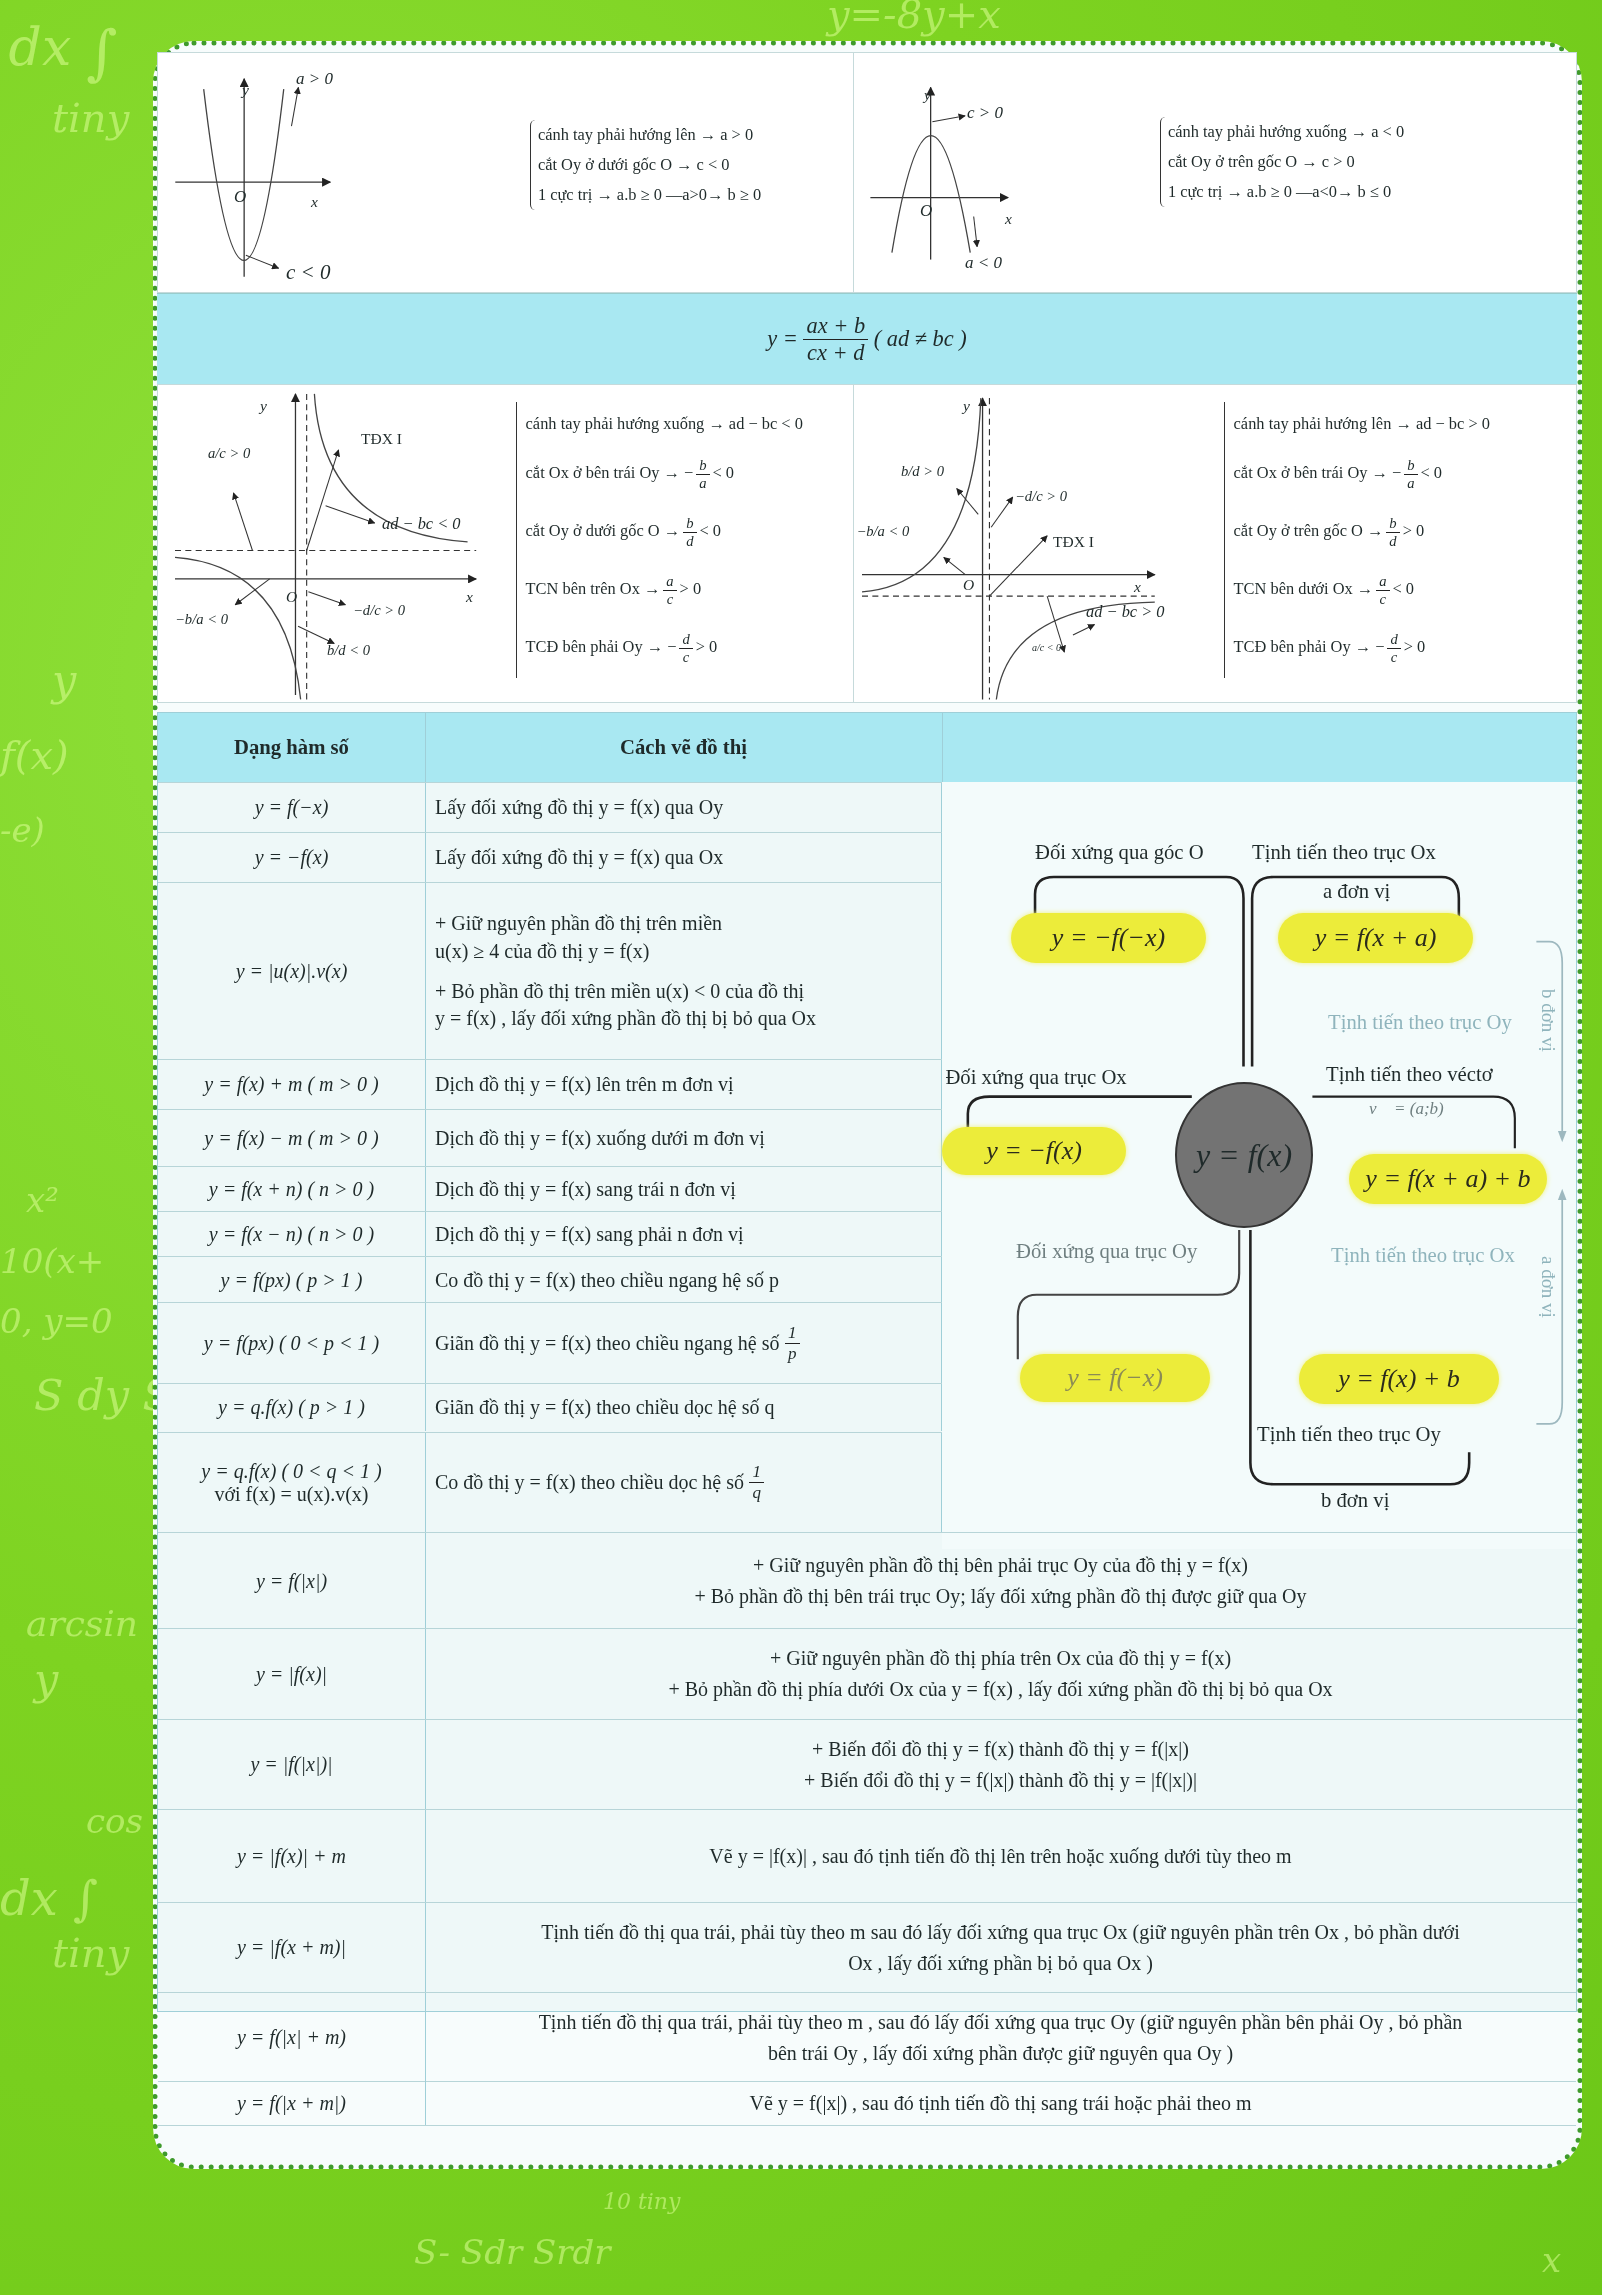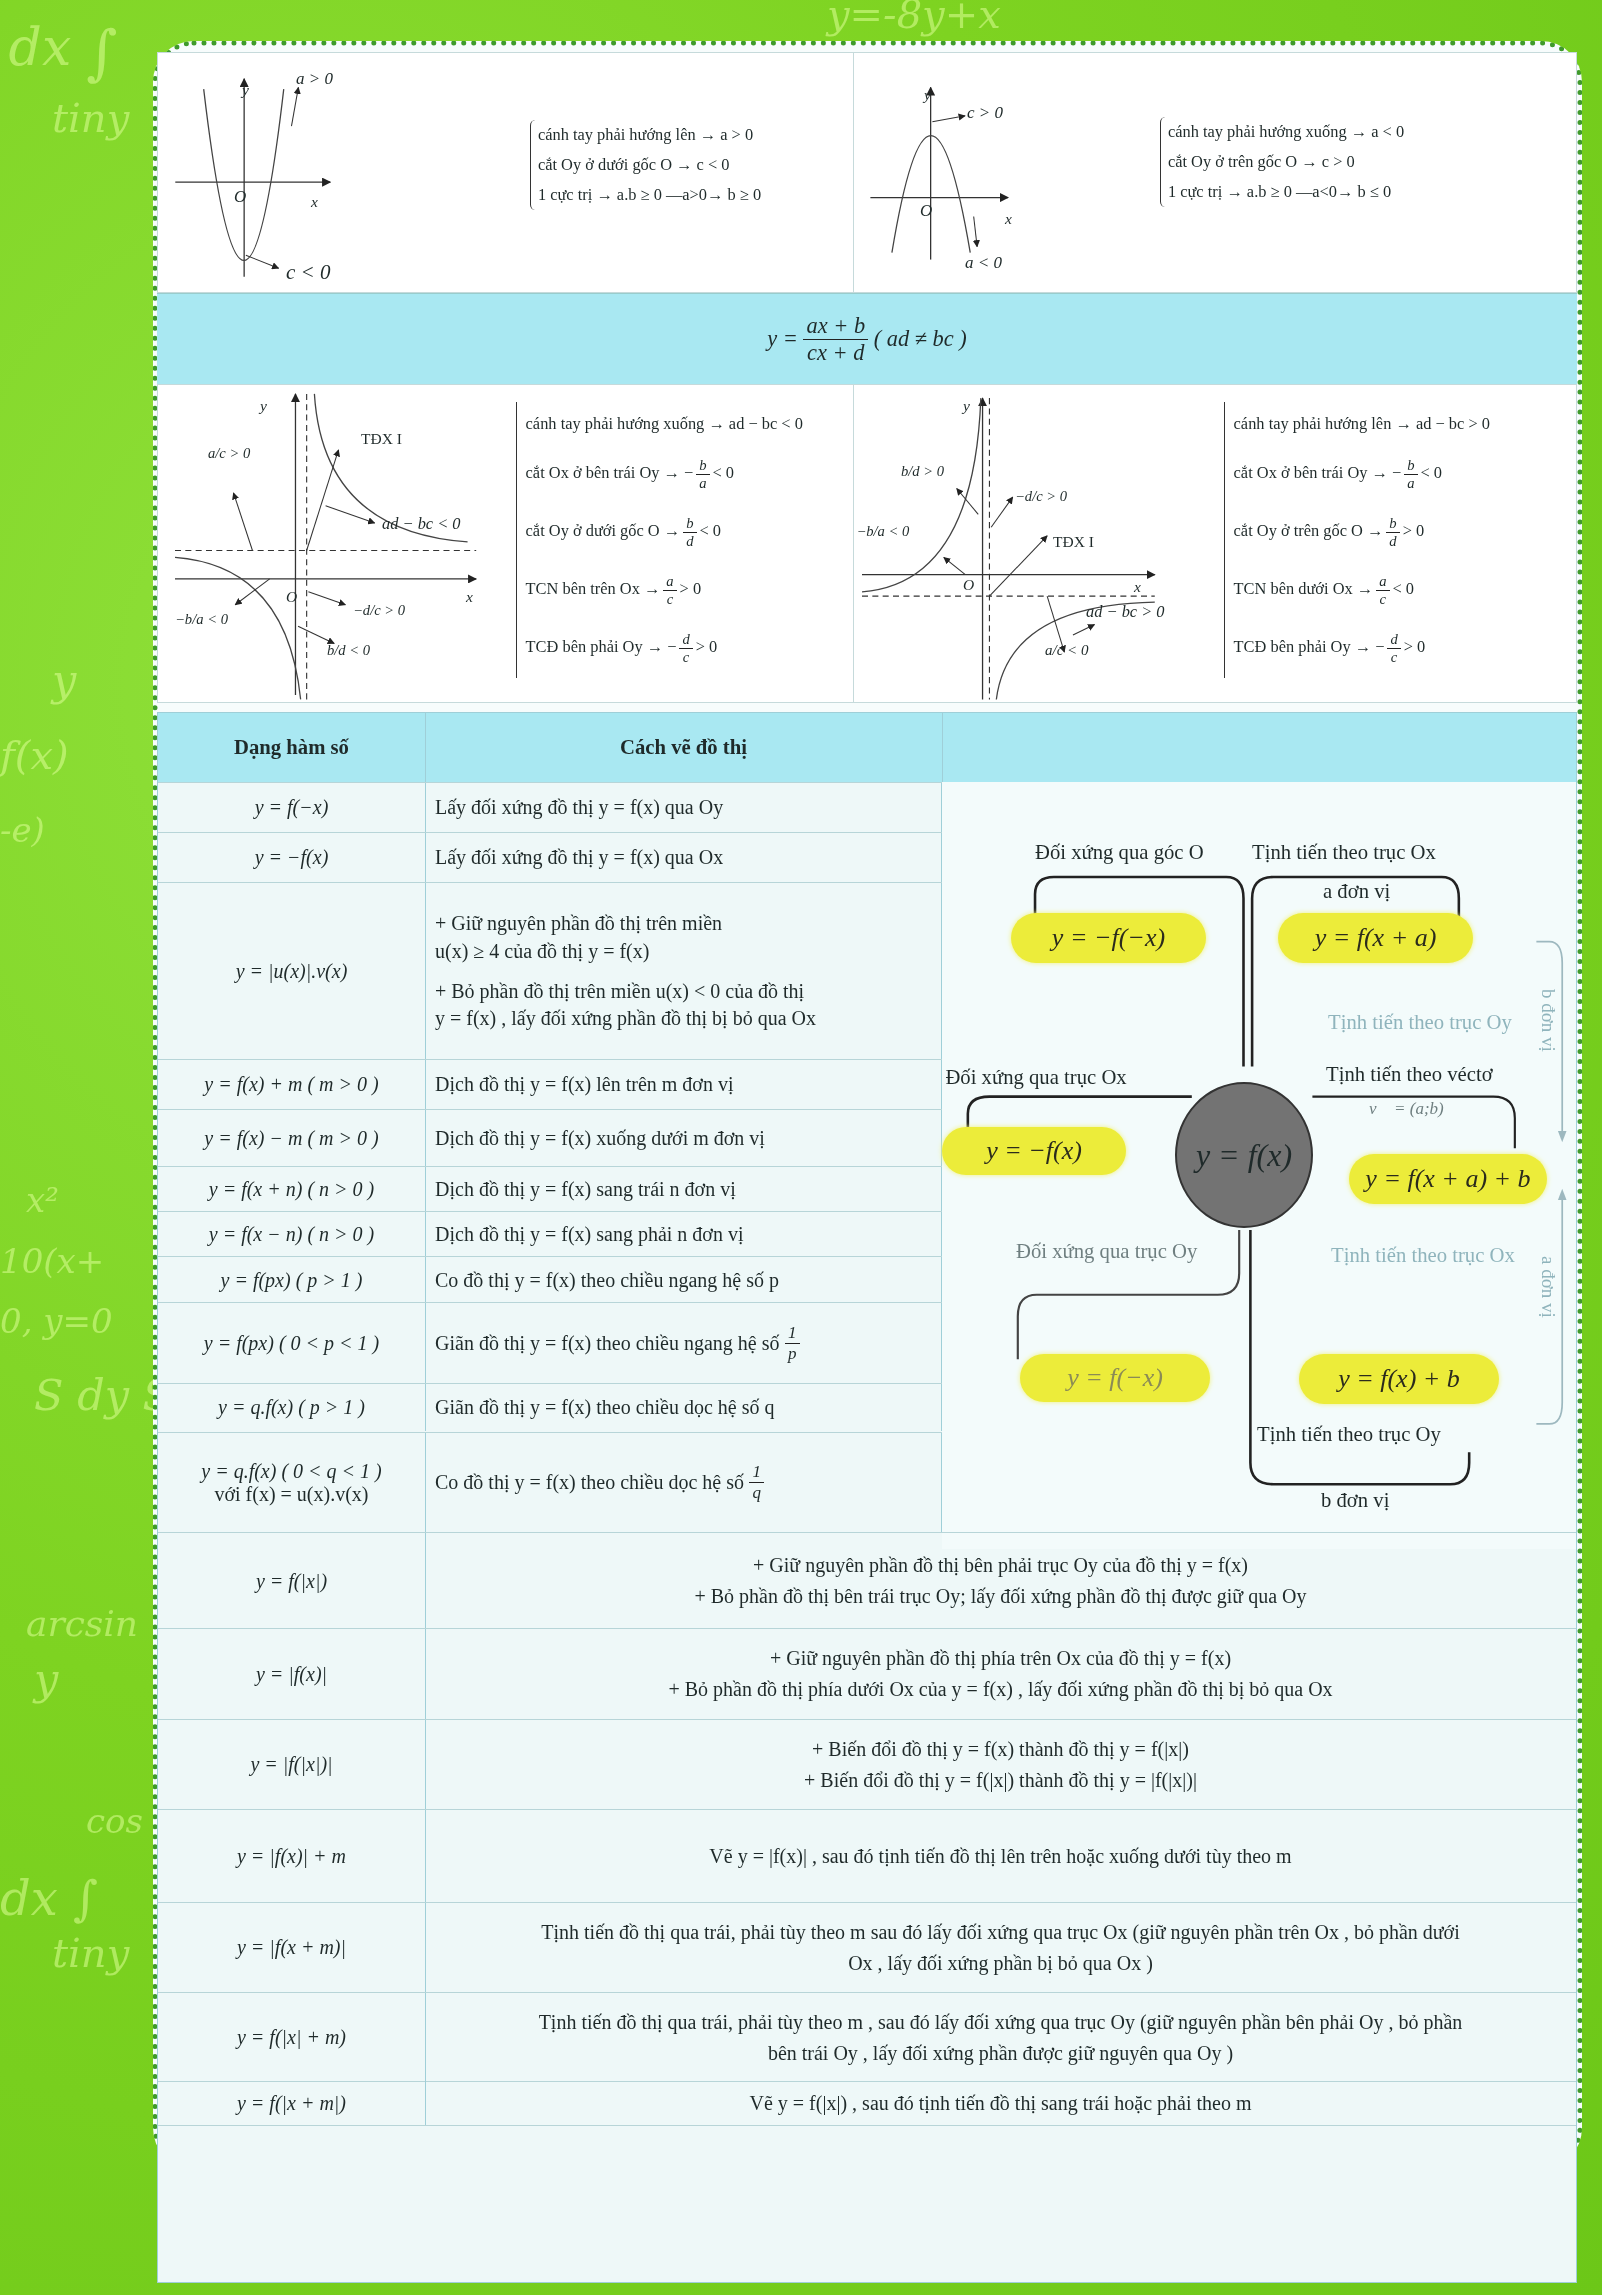--- a/index.html
+++ b/index.html
@@ -211,21 +211,21 @@
         <line x1="245" y1="290" x2="270" y2="278" stroke="#333" stroke-width="1.2" marker-end="url(#ar2)"></line>
       </svg>
       <span class="lbl i" style="left:110px;top:12px;font-size:15.5px">y</span>
       <span class="lbl i" style="left:281px;top:193px;font-size:15.5px">x</span>
       <span class="lbl i" stytle="" style="left:110px;top:191px;font-size:15.5px">O</span>
       <span class="lbl" style="left:200px;top:148px;font-size:15.5px">TĐX I</span>
       <span class="lbl i" style="left:48px;top:78px;font-size:14.6px">b/d &gt; 0</span>
       <span class="lbl i" style="left:162px;top:103px;font-size:14.6px">−d/c &gt; 0</span>
       <span class="lbl i" style="left:3.4px;top:138px;font-size:14.6px">−b/a &lt; 0</span>
       <span class="lbl i" style="left:233px;top:217px;font-size:16.4px">ad − bc &gt; 0</span>
-      <span class="lbl i" style="left:192px;top:257px;font-size:15px">a/c &lt; 0</span>
+      <span class="lbl i" style="left:179px;top:257px;font-size:10px">a/c &lt; 0</span>
       <div class="conds2" style="left:371px;top:17px;height:276px">
         <div><span>cánh tay phải hướng lên → ad − bc &gt; 0</span></div>
         <div><span>cắt Ox ở bên trái Oy → −</span><span class="frac i">
               <span class="num">b</span>
               <span class="den">a</span>
             </span><span>&lt; 0</span></div>
         <div><span>cắt Oy ở trên gốc O →</span><span class="frac i">
               <span class="num">b</span>
               <span class="den">d</span>
             </span><span>&gt; 0</span></div>
@@ -234,21 +234,21 @@
               <span class="den">c</span>
             </span><span>&lt; 0</span></div>
         <div><span>TCĐ bên phải Oy → −</span><span class="frac i">
               <span class="num">d</span>
               <span class="den">c</span>
             </span><span>&gt; 0</span></div>
       </div>
     </div>
   </div>
 
-  <div class="tbl" style="height:1571px">
+  <div class="tbl" style="height:1300px">
     <div class="thead">
       <div class="th" style="left:0;width:267px;border-right:0.9px solid #9fcfd8">Dạng hàm số</div>
       <div class="th" style="left:267px;width:517px;border-right:0.9px solid #9fcfd8">Cách vẽ đồ thị</div>
     </div>
 
     <div class="trow" style="top:69px;height:50px;width:784px">
       <div class="c1">y = f(−x)</div>
       <div class="c2" style="width:517px">Lấy đối xứng đồ thị  y = f(x)  qua  Oy</div>
     </div>
     <div class="trow" style="top:119px;height:50px;width:784px">

